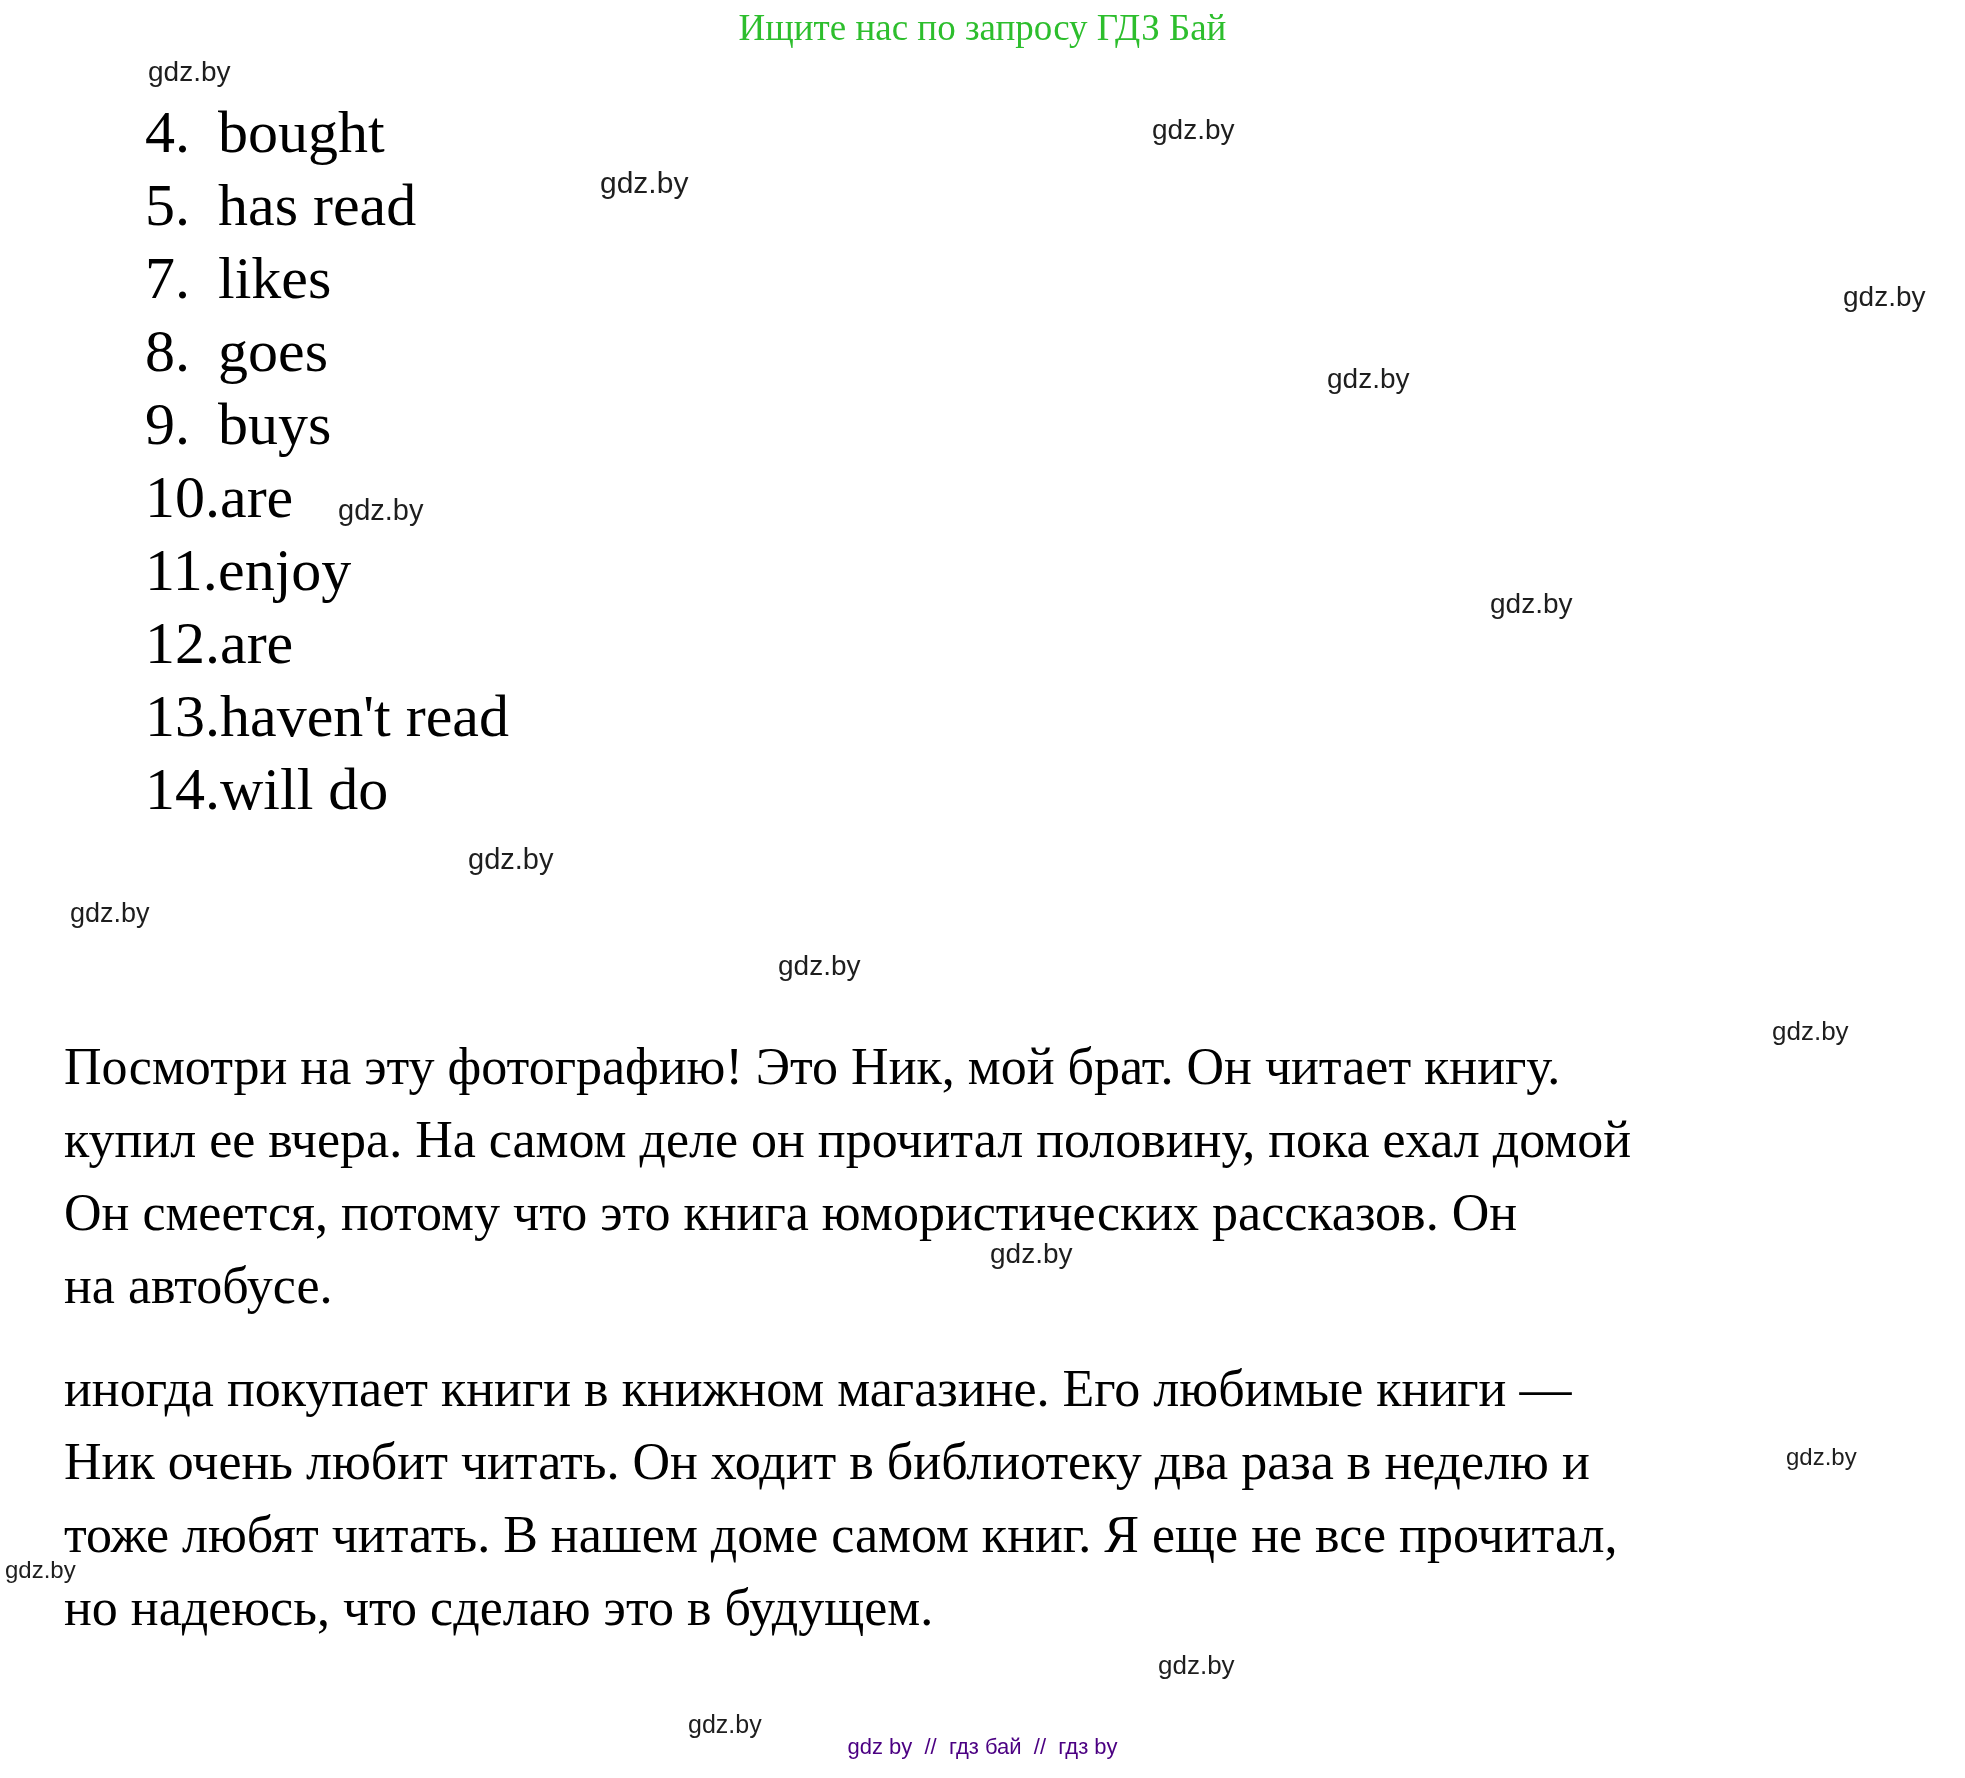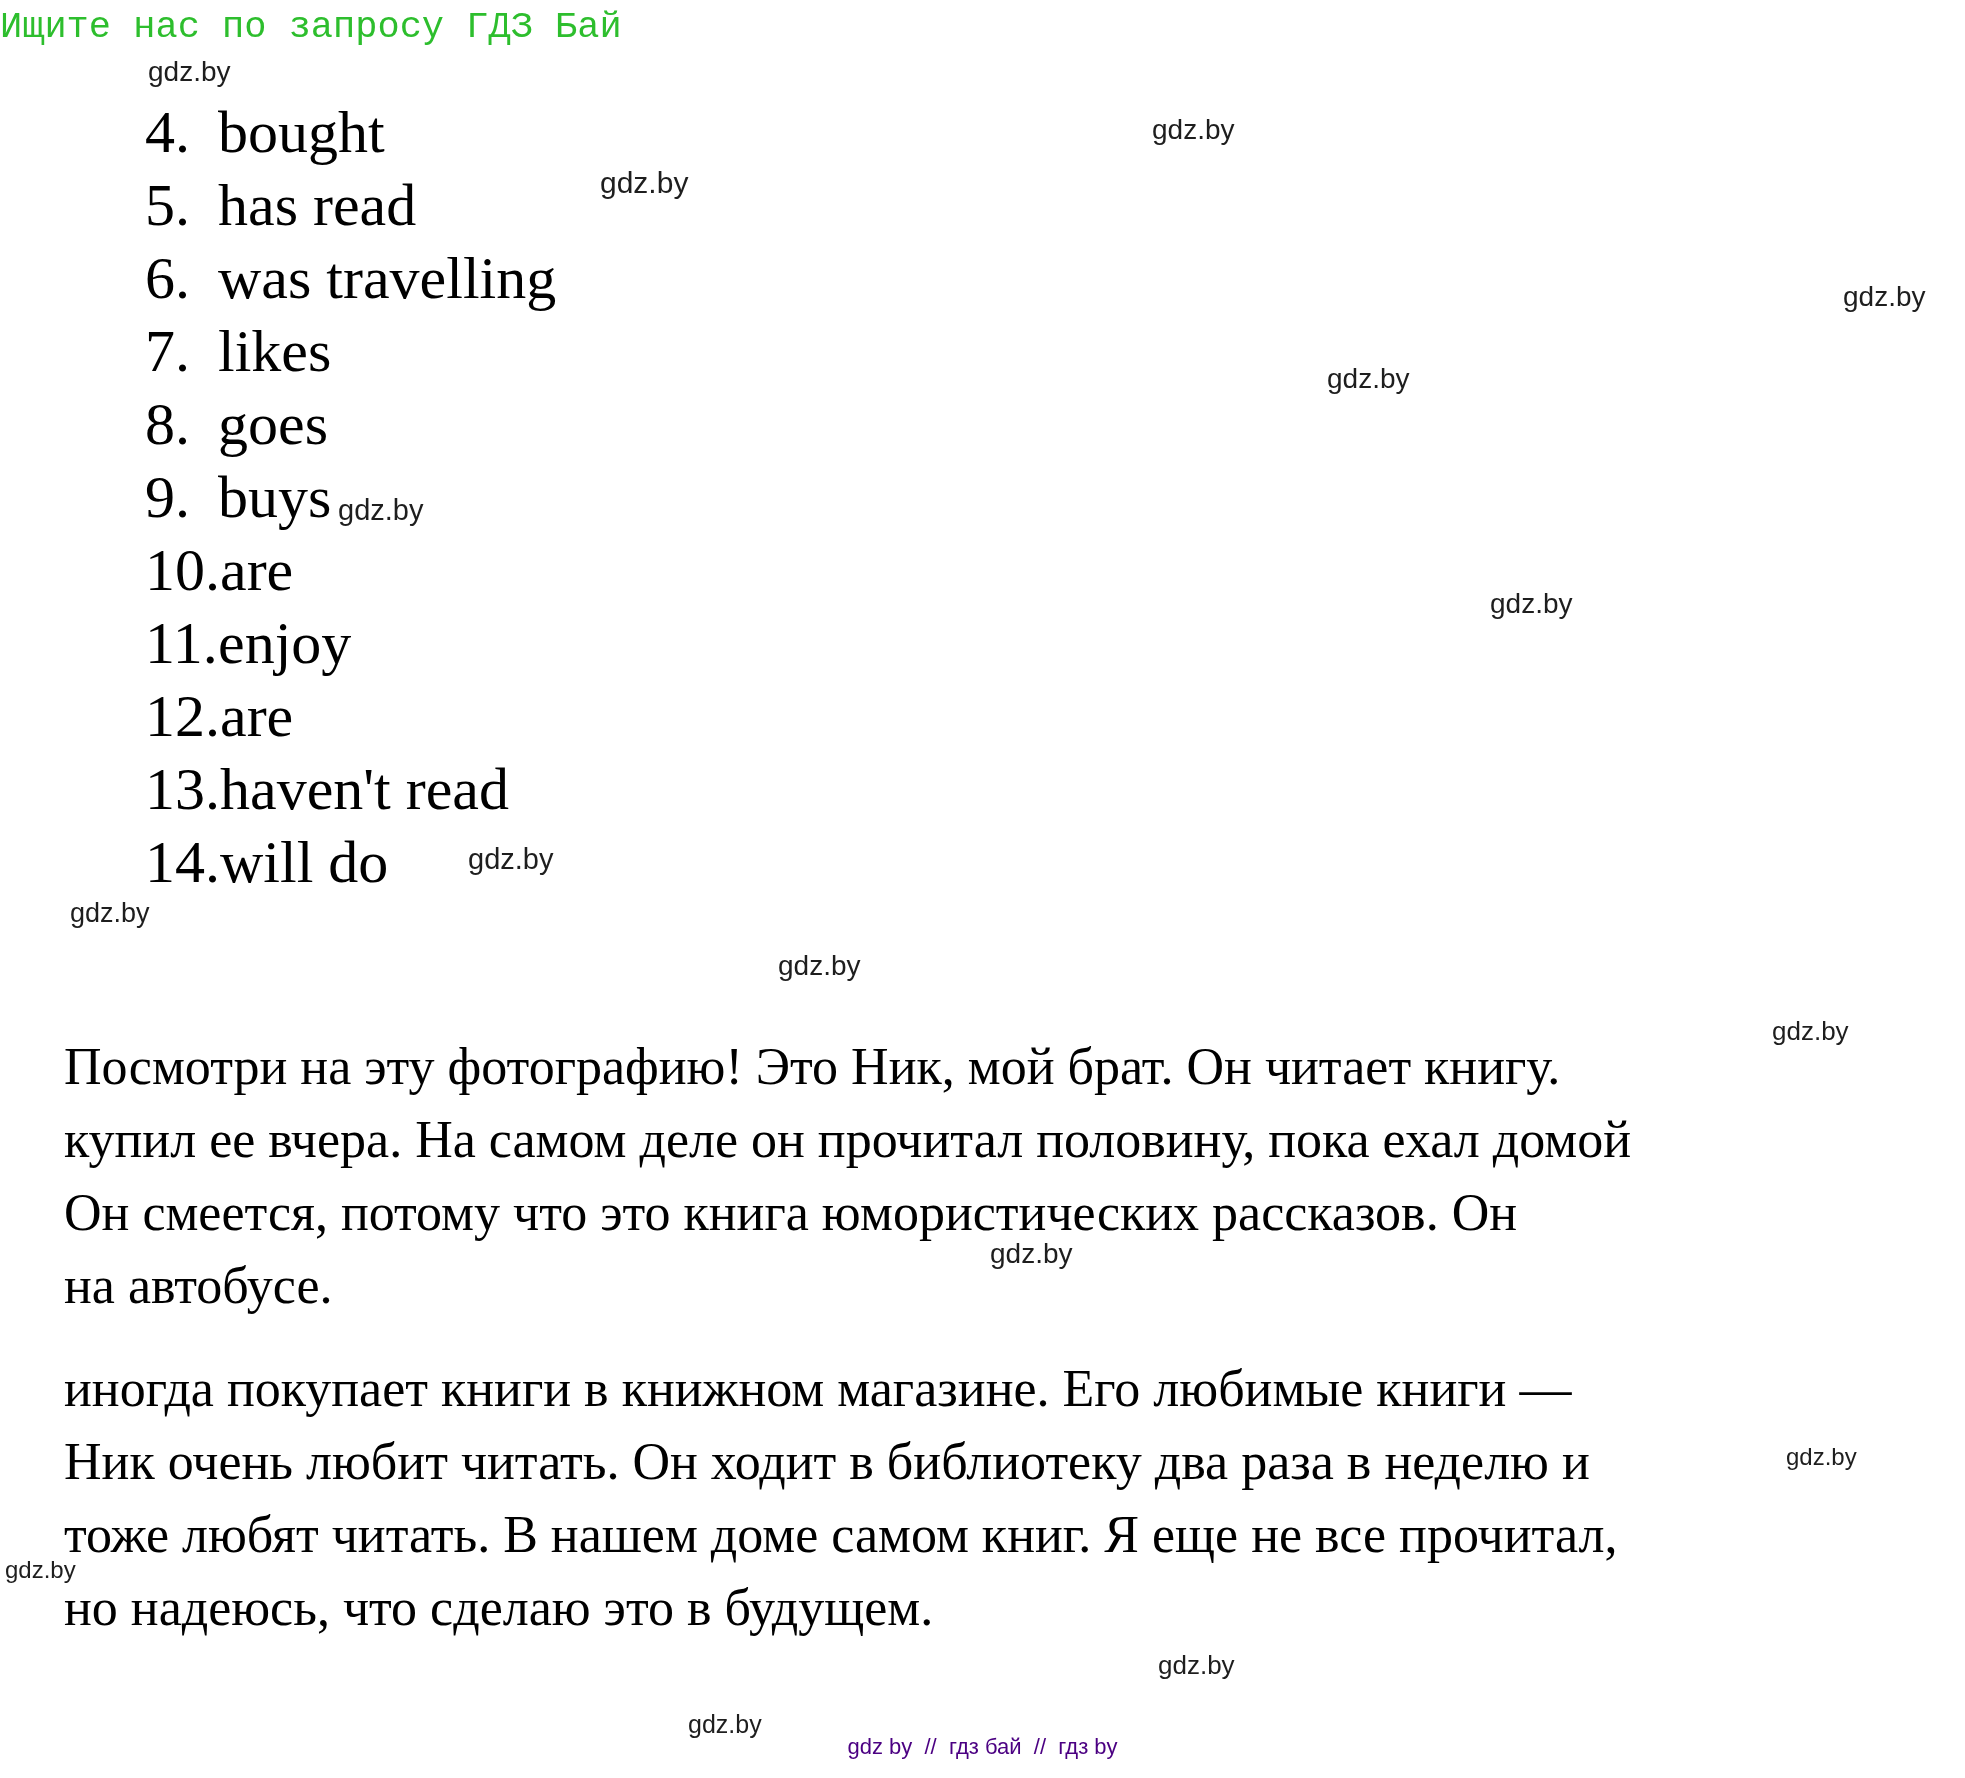--- a/index.html
+++ b/index.html
@@ -12,21 +12,22 @@
     width: 1965px;
     height: 1778px;
     background: #ffffff;
     overflow: hidden;
   }
   #green-header {
     position: absolute;
     top: 6px;
     left: 0;
     width: 100%;
-    font-family: Liberation Mono, monospace;
+    text-align: center;
+    font-family: Liberation Serif, serif;
     font-size: 37px;
     color: var(--green, #2dbe2d);
     white-space: nowrap;
   }
   #answers {
     position: absolute;
     left: 145px;
     top: 96px;
     font-family: "Liberation Serif", "DejaVu Serif", serif;
     font-size: 60px;
@@ -70,21 +71,20 @@
 </style>
 </head>
 <body>
 
 <div id="page">
   <div id="green-header">Ищите нас по запросу ГДЗ Бай</div>
 
   <div id="answers">
       <div class="answer-row"><span class="answer-num">4.</span><span>bought</span></div>
       <div class="answer-row"><span class="answer-num">5.</span><span>has read</span></div>
-      <div class="answer-row"><span class="answer-num">6.</span><span>was travelling</span></div>
       <div class="answer-row"><span class="answer-num">7.</span><span>likes</span></div>
       <div class="answer-row"><span class="answer-num">8.</span><span>goes</span></div>
       <div class="answer-row"><span class="answer-num">9.</span><span>buys</span></div>
       <div class="answer-row"><span class="answer-num">10.</span><span>are</span></div>
       <div class="answer-row"><span class="answer-num">11.</span><span>enjoy</span></div>
       <div class="answer-row"><span class="answer-num">12.</span><span>are</span></div>
       <div class="answer-row"><span class="answer-num">13.</span><span>haven't read</span></div>
       <div class="answer-row"><span class="answer-num">14.</span><span>will do</span></div>
     </div>
 

